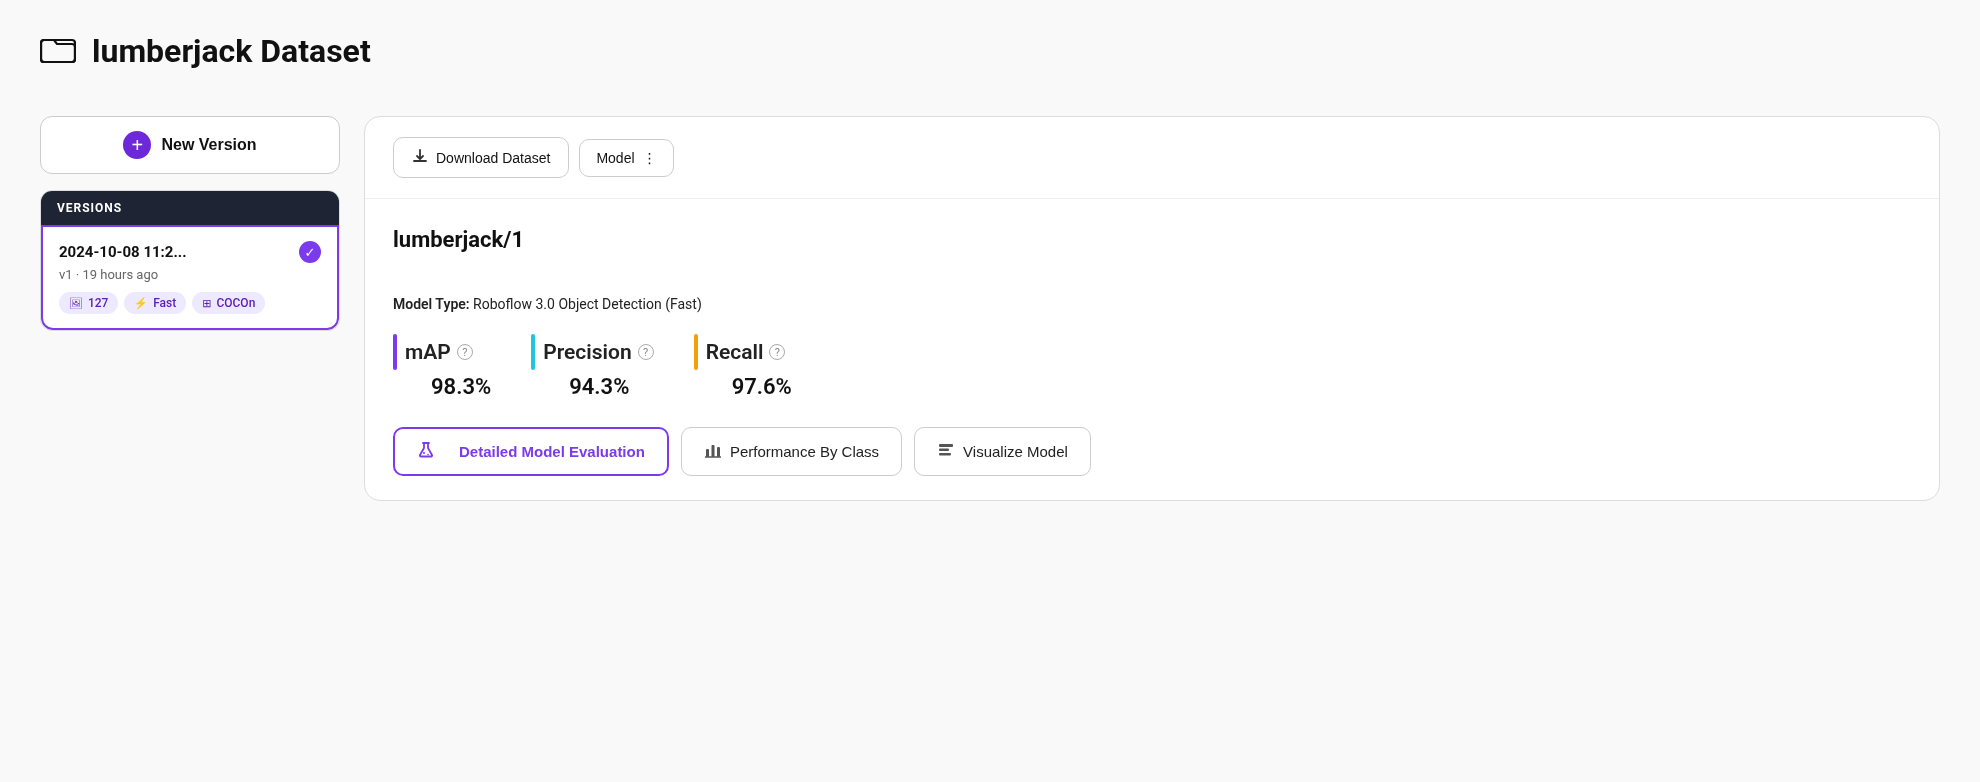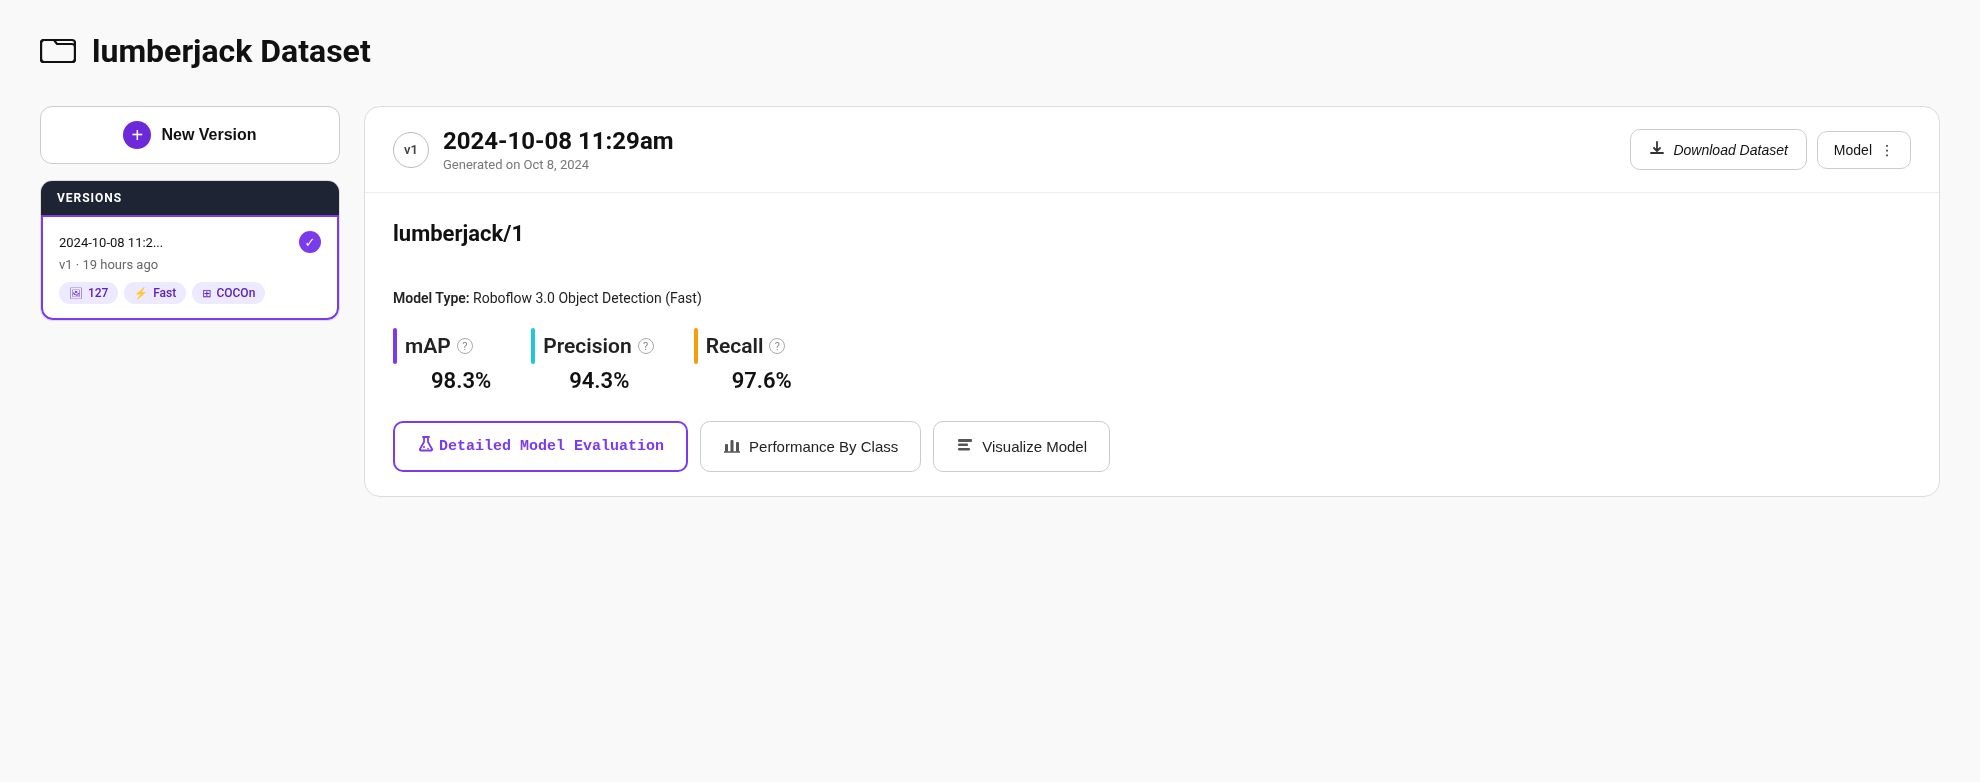--- a/index.html
+++ b/index.html
@@ -8,21 +8,21 @@
       background: #f9f9f9;
       color: #111;
       min-height: 782px;
       padding: 32px 40px;
     }
 
     .page-header {
       display: flex;
       align-items: center;
       gap: 16px;
-      margin-bottom: 36px;
+      margin-bottom: 46px;
     }
     .page-header-icon {
       font-size: 28px;
       color: #222;
     }
     .page-title {
       font-size: 32px;
       font-weight: 700;
       color: #111;
     }
@@ -87,22 +87,22 @@
       border-radius: 0 0 12px 12px;
       padding: 14px 16px;
     }
     .version-item-header {
       display: flex;
       align-items: center;
       justify-content: space-between;
       margin-bottom: 4px;
     }
     .version-name {
-      font-size: 13px;
-      font-weight: 400;
+      font-size: 15px;
+      font-weight: 700;
       color: #111;
     }
     .version-check {
       width: 22px;
       height: 22px;
       border-radius: 50%;
       background: #7c3aed;
       display: flex;
       align-items: center;
       justify-content: center;
@@ -188,21 +188,20 @@
       align-items: center;
       gap: 8px;
       padding: 10px 18px;
       border: 1.5px solid #ccc;
       border-radius: 10px;
       background: #fff;
       font-size: 14px;
       font-weight: 500;
       cursor: pointer;
       color: #111;
-      font-style: italic;
     }
     .btn-edit {
       display: flex;
       align-items: center;
       gap: 8px;
       padding: 10px 16px;
       border: 1.5px solid #ccc;
       border-radius: 10px;
       background: #fff;
       font-size: 14px;
@@ -284,30 +283,29 @@
     }
 
     .action-buttons-row {
       display: flex;
       gap: 12px;
       flex-wrap: wrap;
     }
     .btn-action-primary {
       display: flex;
       align-items: center;
-      gap: 4px;
+      gap: 24px;
       padding: 12px 22px;
       border: 2px solid #7c3aed;
       border-radius: 10px;
       background: #fff;
       font-size: 15px;
       font-weight: 600;
       color: #7c3aed;
       cursor: pointer;
-      font-family: Liberation Mono, monospace;
     }
     .btn-action-secondary {
       display: flex;
       align-items: center;
       gap: 8px;
       padding: 12px 22px;
       border: 1.5px solid #ccc;
       border-radius: 10px;
       background: #fff;
       font-size: 15px;
@@ -360,27 +358,20 @@
             <span>COCOn</span>
           </span>
         </div>
       </div>
     </div>
   </aside>
 
   <main class="content-panel">
 
     <div class="version-bar">
-      <div class="version-info">
-        <div class="version-badge">v1</div>
-        <div class="version-title-block">
-          <div class="version-title">2024-10-08 11:29am</div>
-          <div class="version-date">Generated on Oct 8, 2024</div>
-        </div>
-      </div>
       <div class="version-actions">
         <button class="btn-download">
           <span>
             <svg width="16" height="16" viewBox="0 0 16 16" fill="none">
               <path d="M8 2v8M5 8l3 3 3-3M2 13h12" stroke="#333" stroke-width="1.8" stroke-linecap="round" stroke-linejoin="round"></path>
             </svg>
           </span>
           <span>Download Dataset</span>
         </button>
         <button class="btn-edit">

